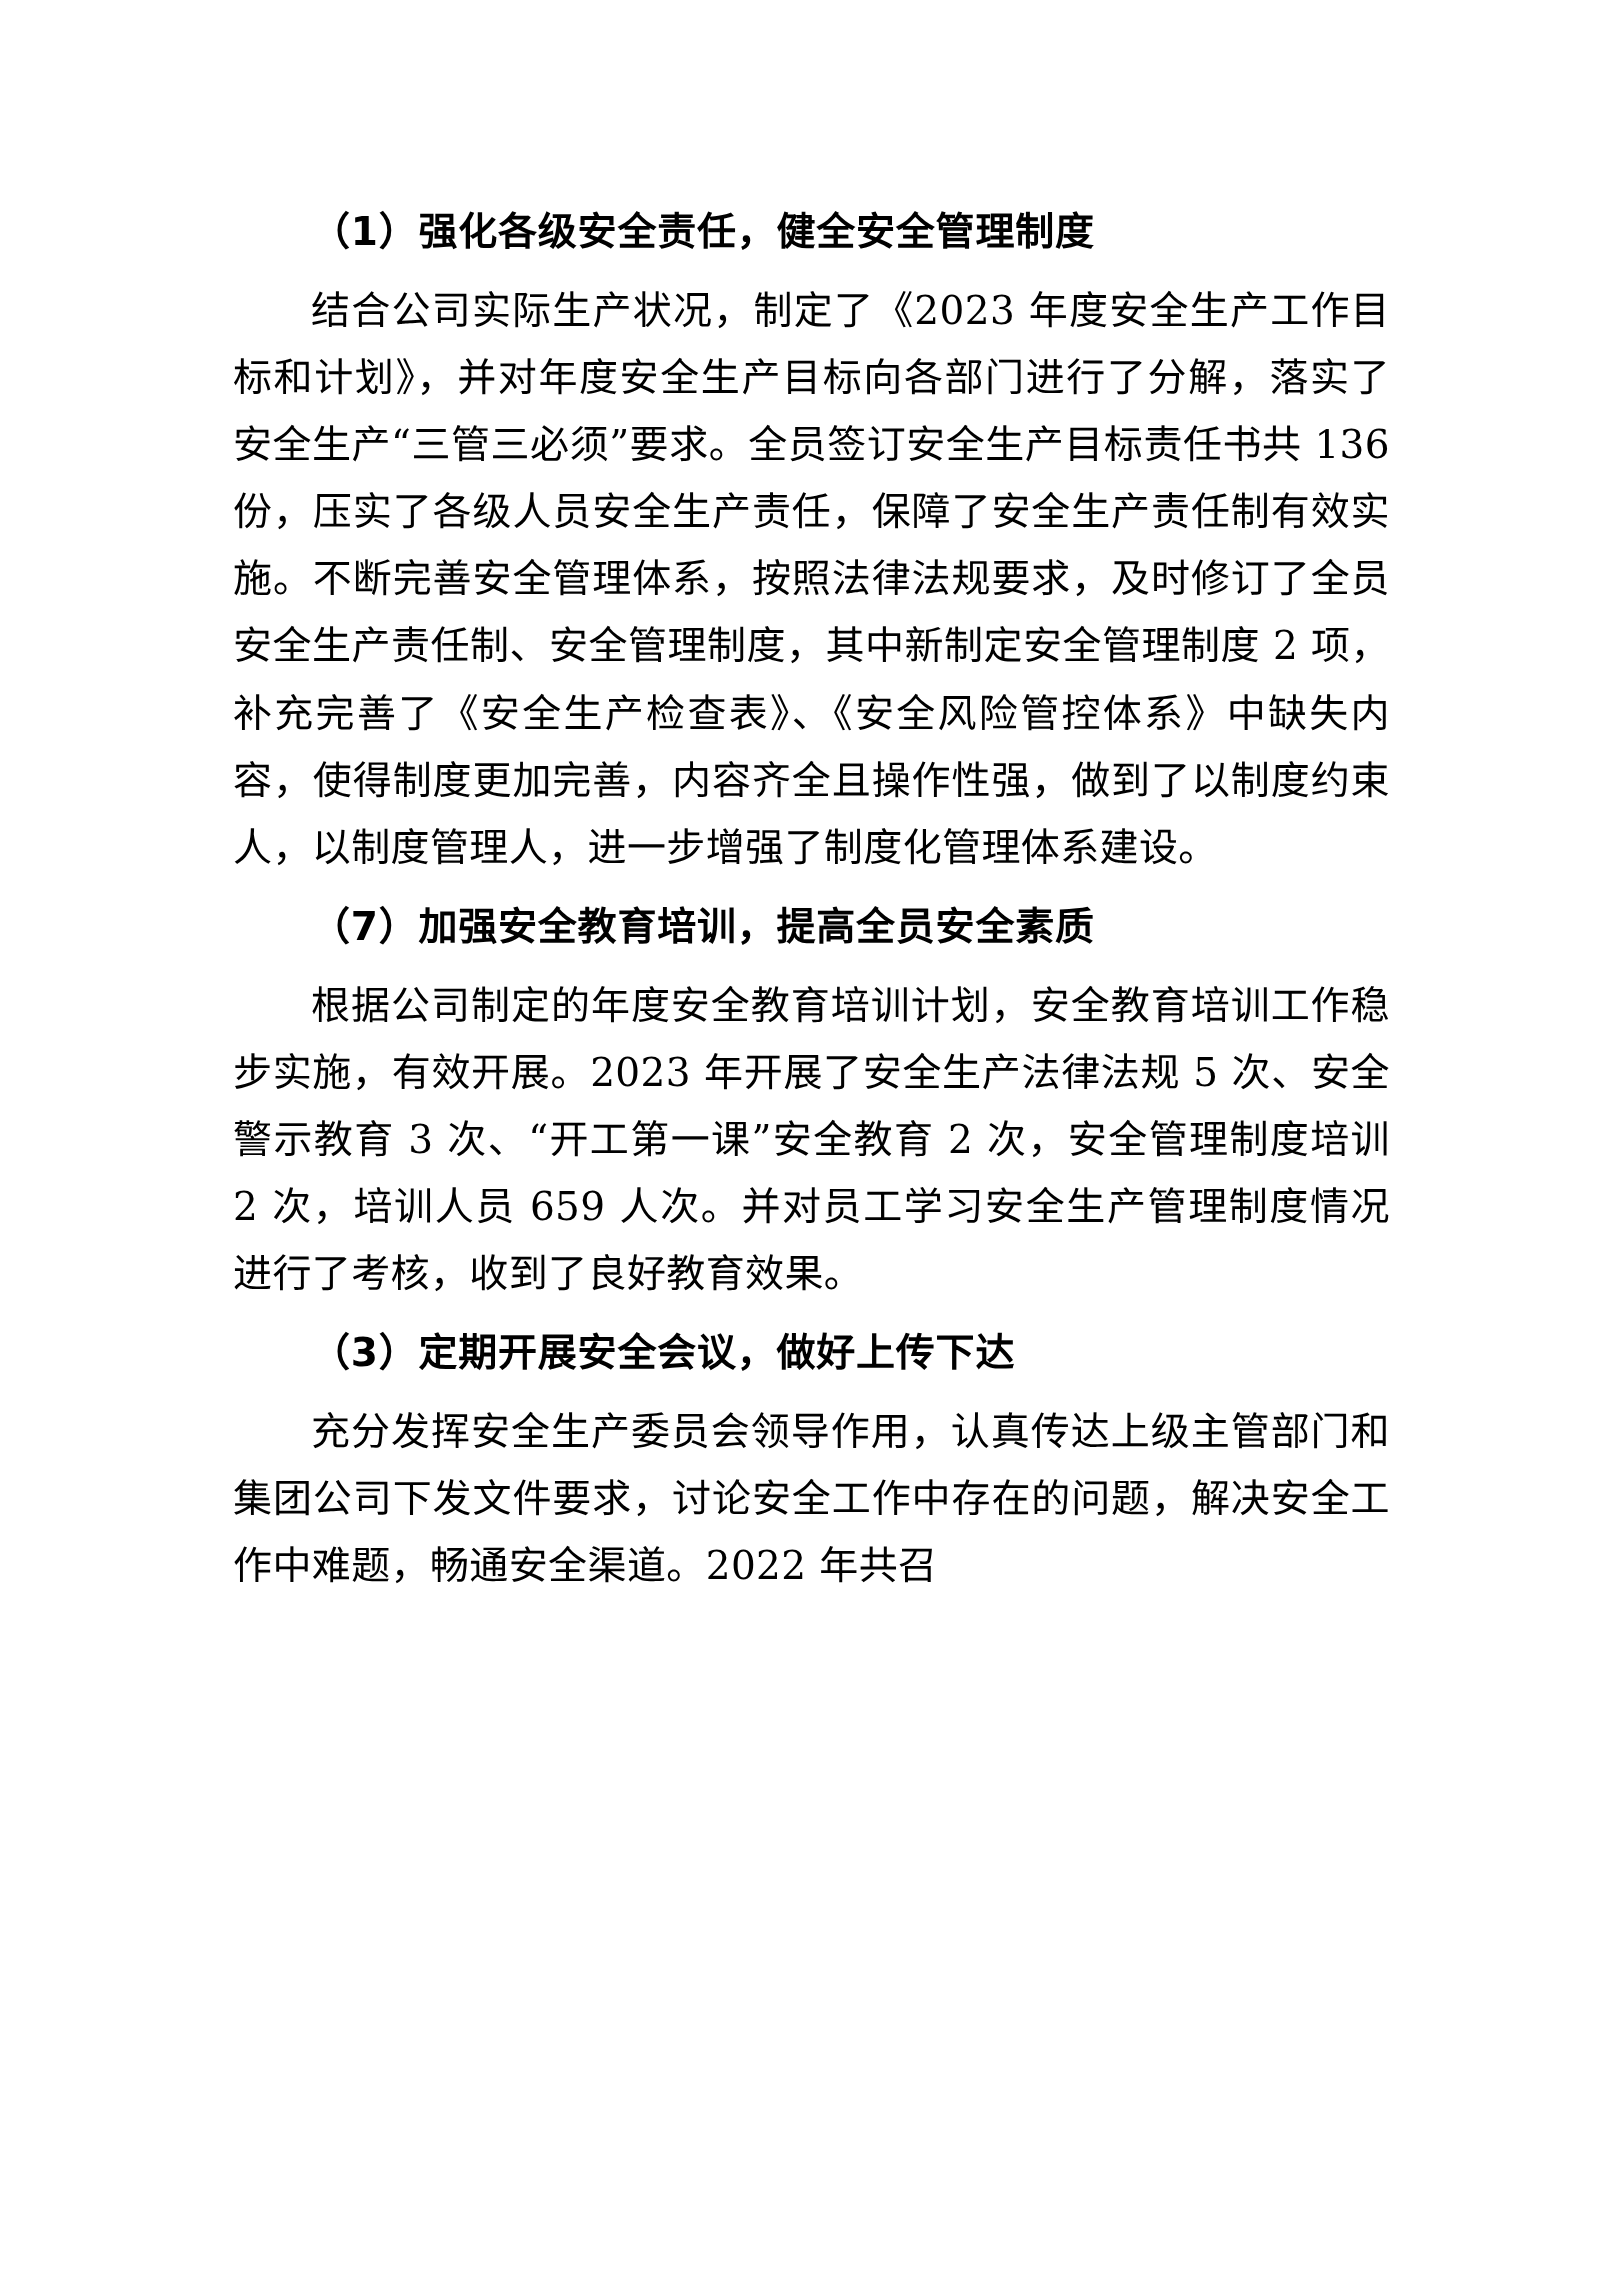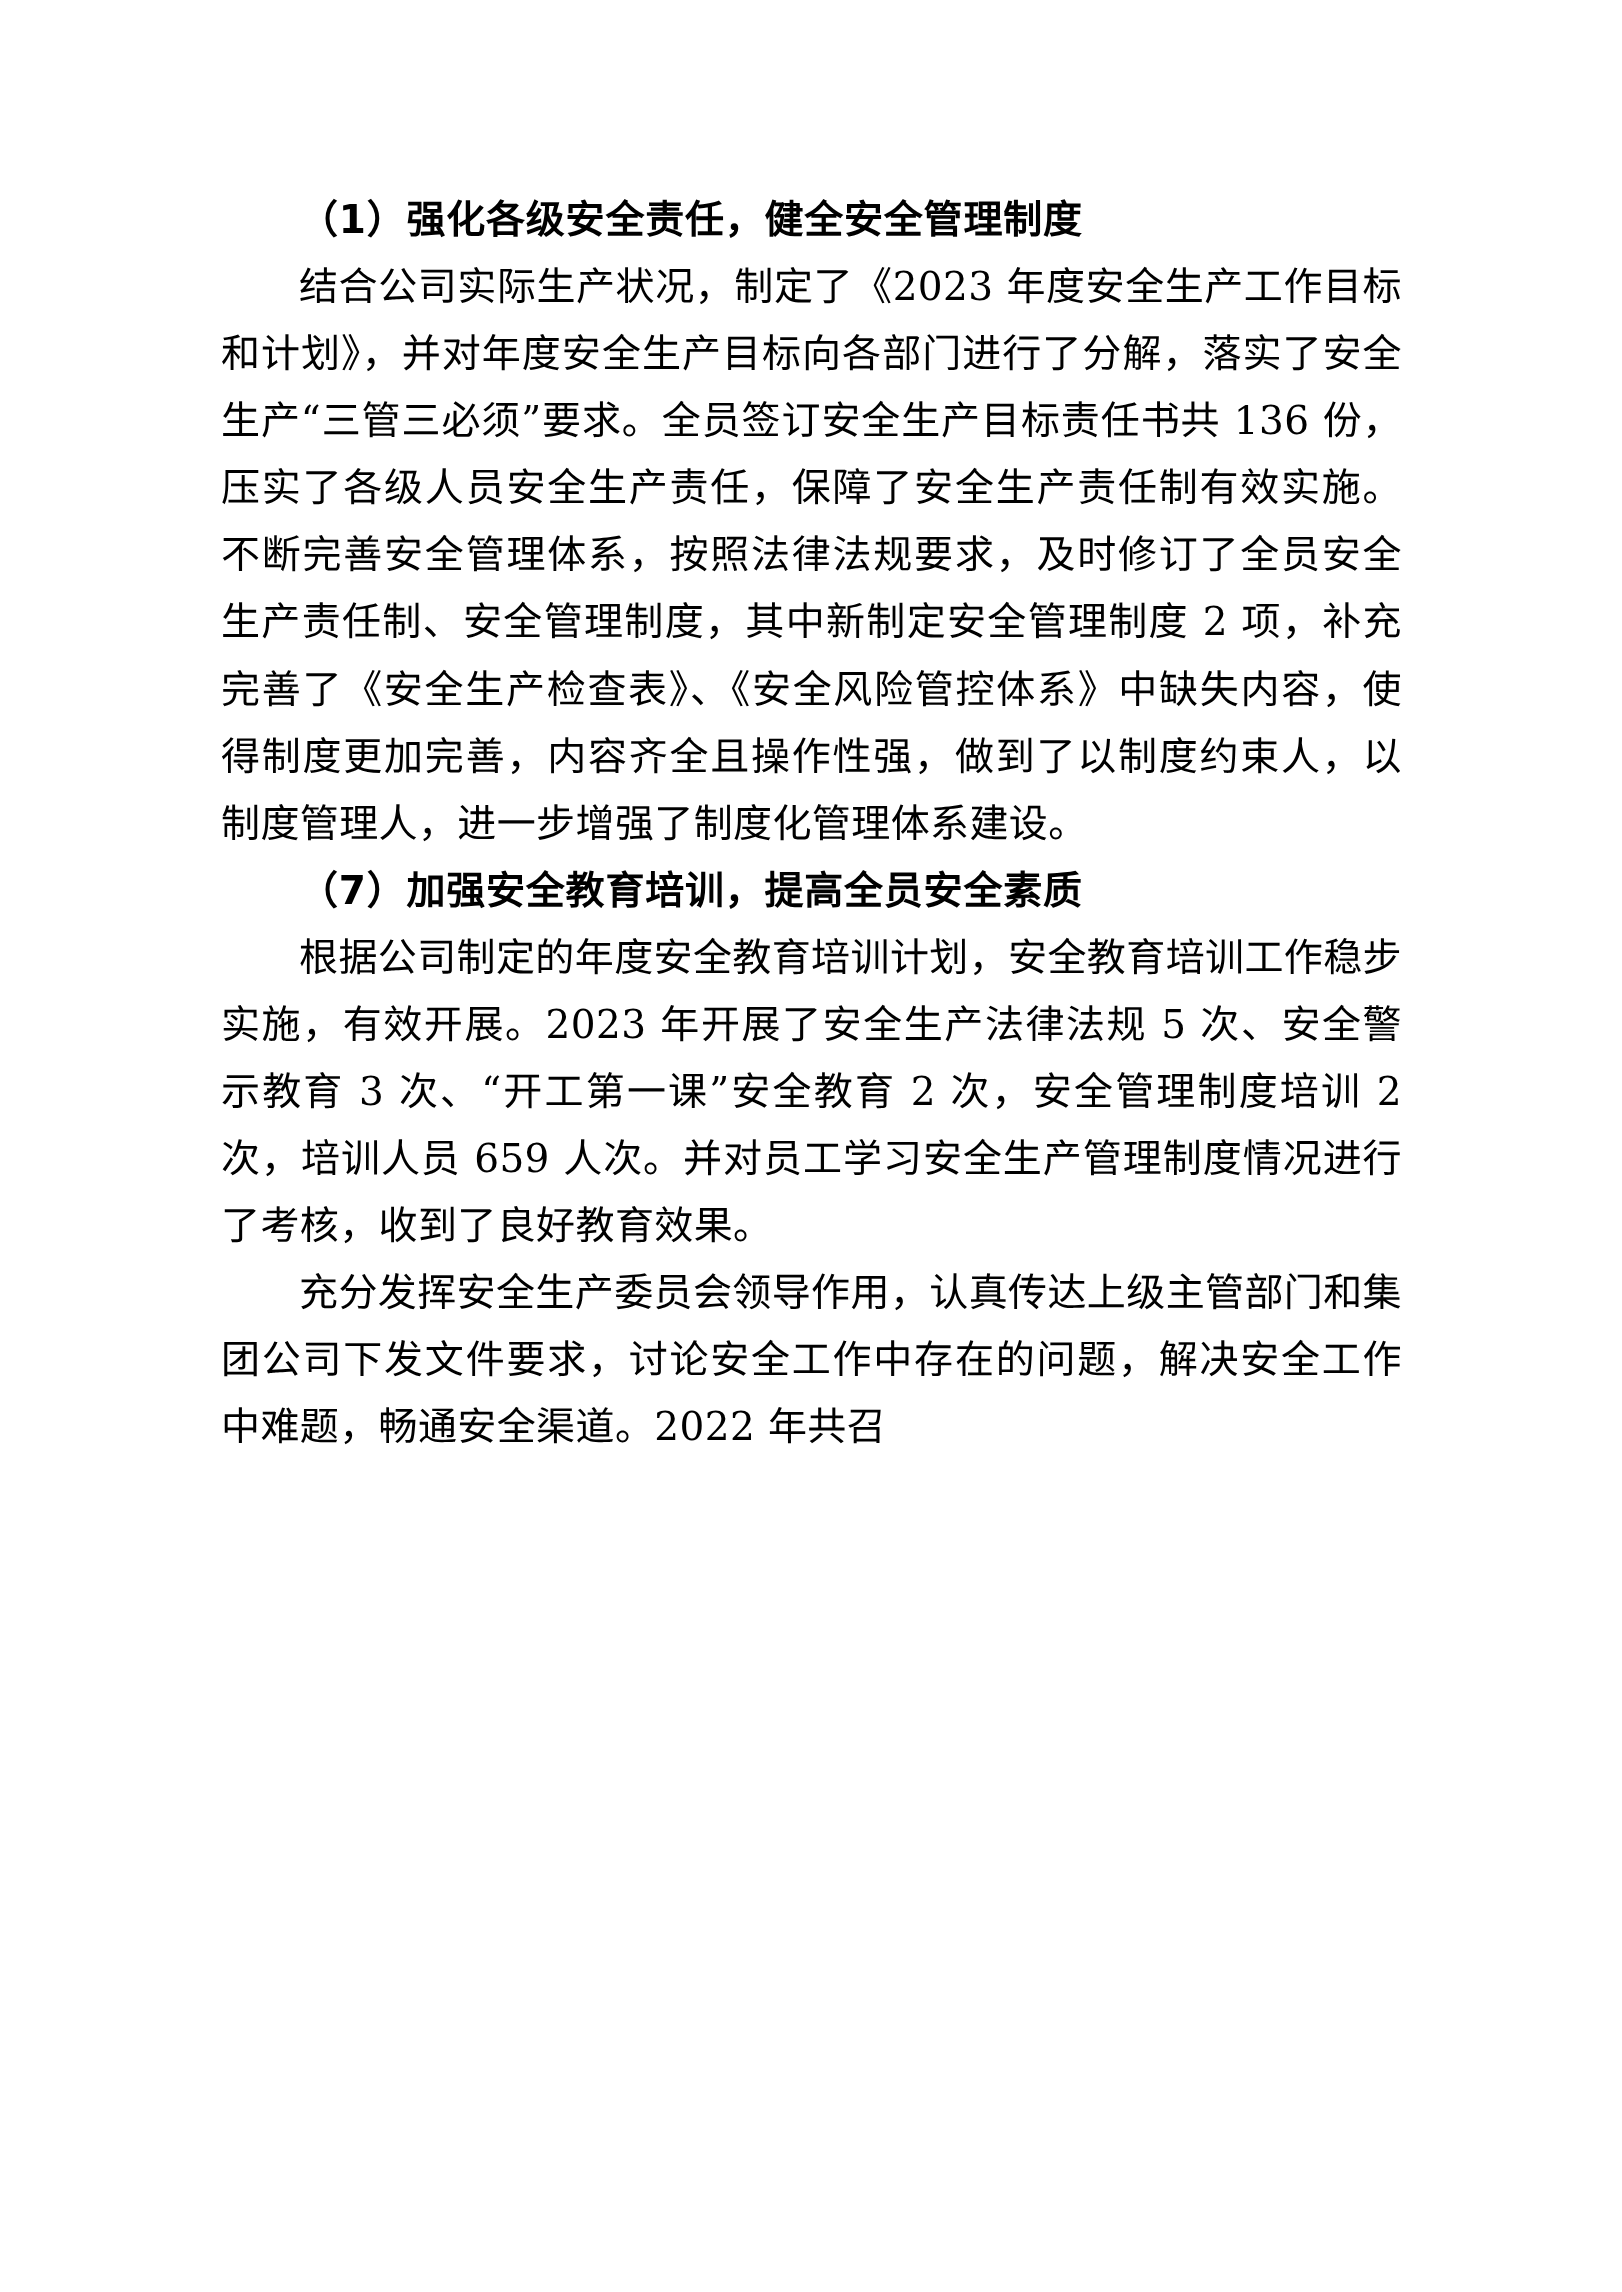--- a/index.html
+++ b/index.html
@@ -18,21 +18,21 @@
     box-sizing: border-box;
     background: #ffffff;
     position: relative;
     overflow: hidden;
     padding: 186px 221px 118px 221px;
   }
   .doc-body {
     width: 1181px;
   }
   p {
-    margin: 0;
+    margin: 12px;
     font-size: 39px;
     line-height: 1.72;
     text-align: justify;
     text-justify: inter-ideograph;
     letter-spacing: 0.01em;
   }
   p.para {
     text-indent: 2em;
     font-family: "DejaVu Serif", "Liberation Serif", serif;
     font-weight: normal;
@@ -51,18 +51,19 @@
   <div class="doc-body">
 
     <p class="heading">（1）强化各级安全责任，健全安全管理制度</p>
 
     <p class="para">结合公司实际生产状况，制定了《2023 年度安全生产工作目标和计划》，并对年度安全生产目标向各部门进行了分解，落实了安全生产“三管三必须”要求。全员签订安全生产目标责任书共 136 份，压实了各级人员安全生产责任，保障了安全生产责任制有效实施。不断完善安全管理体系，按照法律法规要求，及时修订了全员安全生产责任制、安全管理制度，其中新制定安全管理制度 2 项，补充完善了《安全生产检查表》、《安全风险管控体系》中缺失内容，使得制度更加完善，内容齐全且操作性强，做到了以制度约束人，以制度管理人，进一步增强了制度化管理体系建设。</p>
 
     <p class="heading">（7）加强安全教育培训，提高全员安全素质</p>
 
     <p class="para">根据公司制定的年度安全教育培训计划，安全教育培训工作稳步实施，有效开展。2023 年开展了安全生产法律法规 5 次、安全警示教育 3 次、“开工第一课”安全教育 2 次，安全管理制度培训 2 次，培训人员 659 人次。并对员工学习安全生产管理制度情况进行了考核，收到了良好教育效果。</p>
 
+    <p class="heading">（3）定期开展安全会议，做好上传下达</p>
 
     <p class="para">充分发挥安全生产委员会领导作用，认真传达上级主管部门和集团公司下发文件要求，讨论安全工作中存在的问题，解决安全工作中难题，畅通安全渠道。2022 年共召</p>
 
   </div>
 </div>
 
 
 </body></html>

